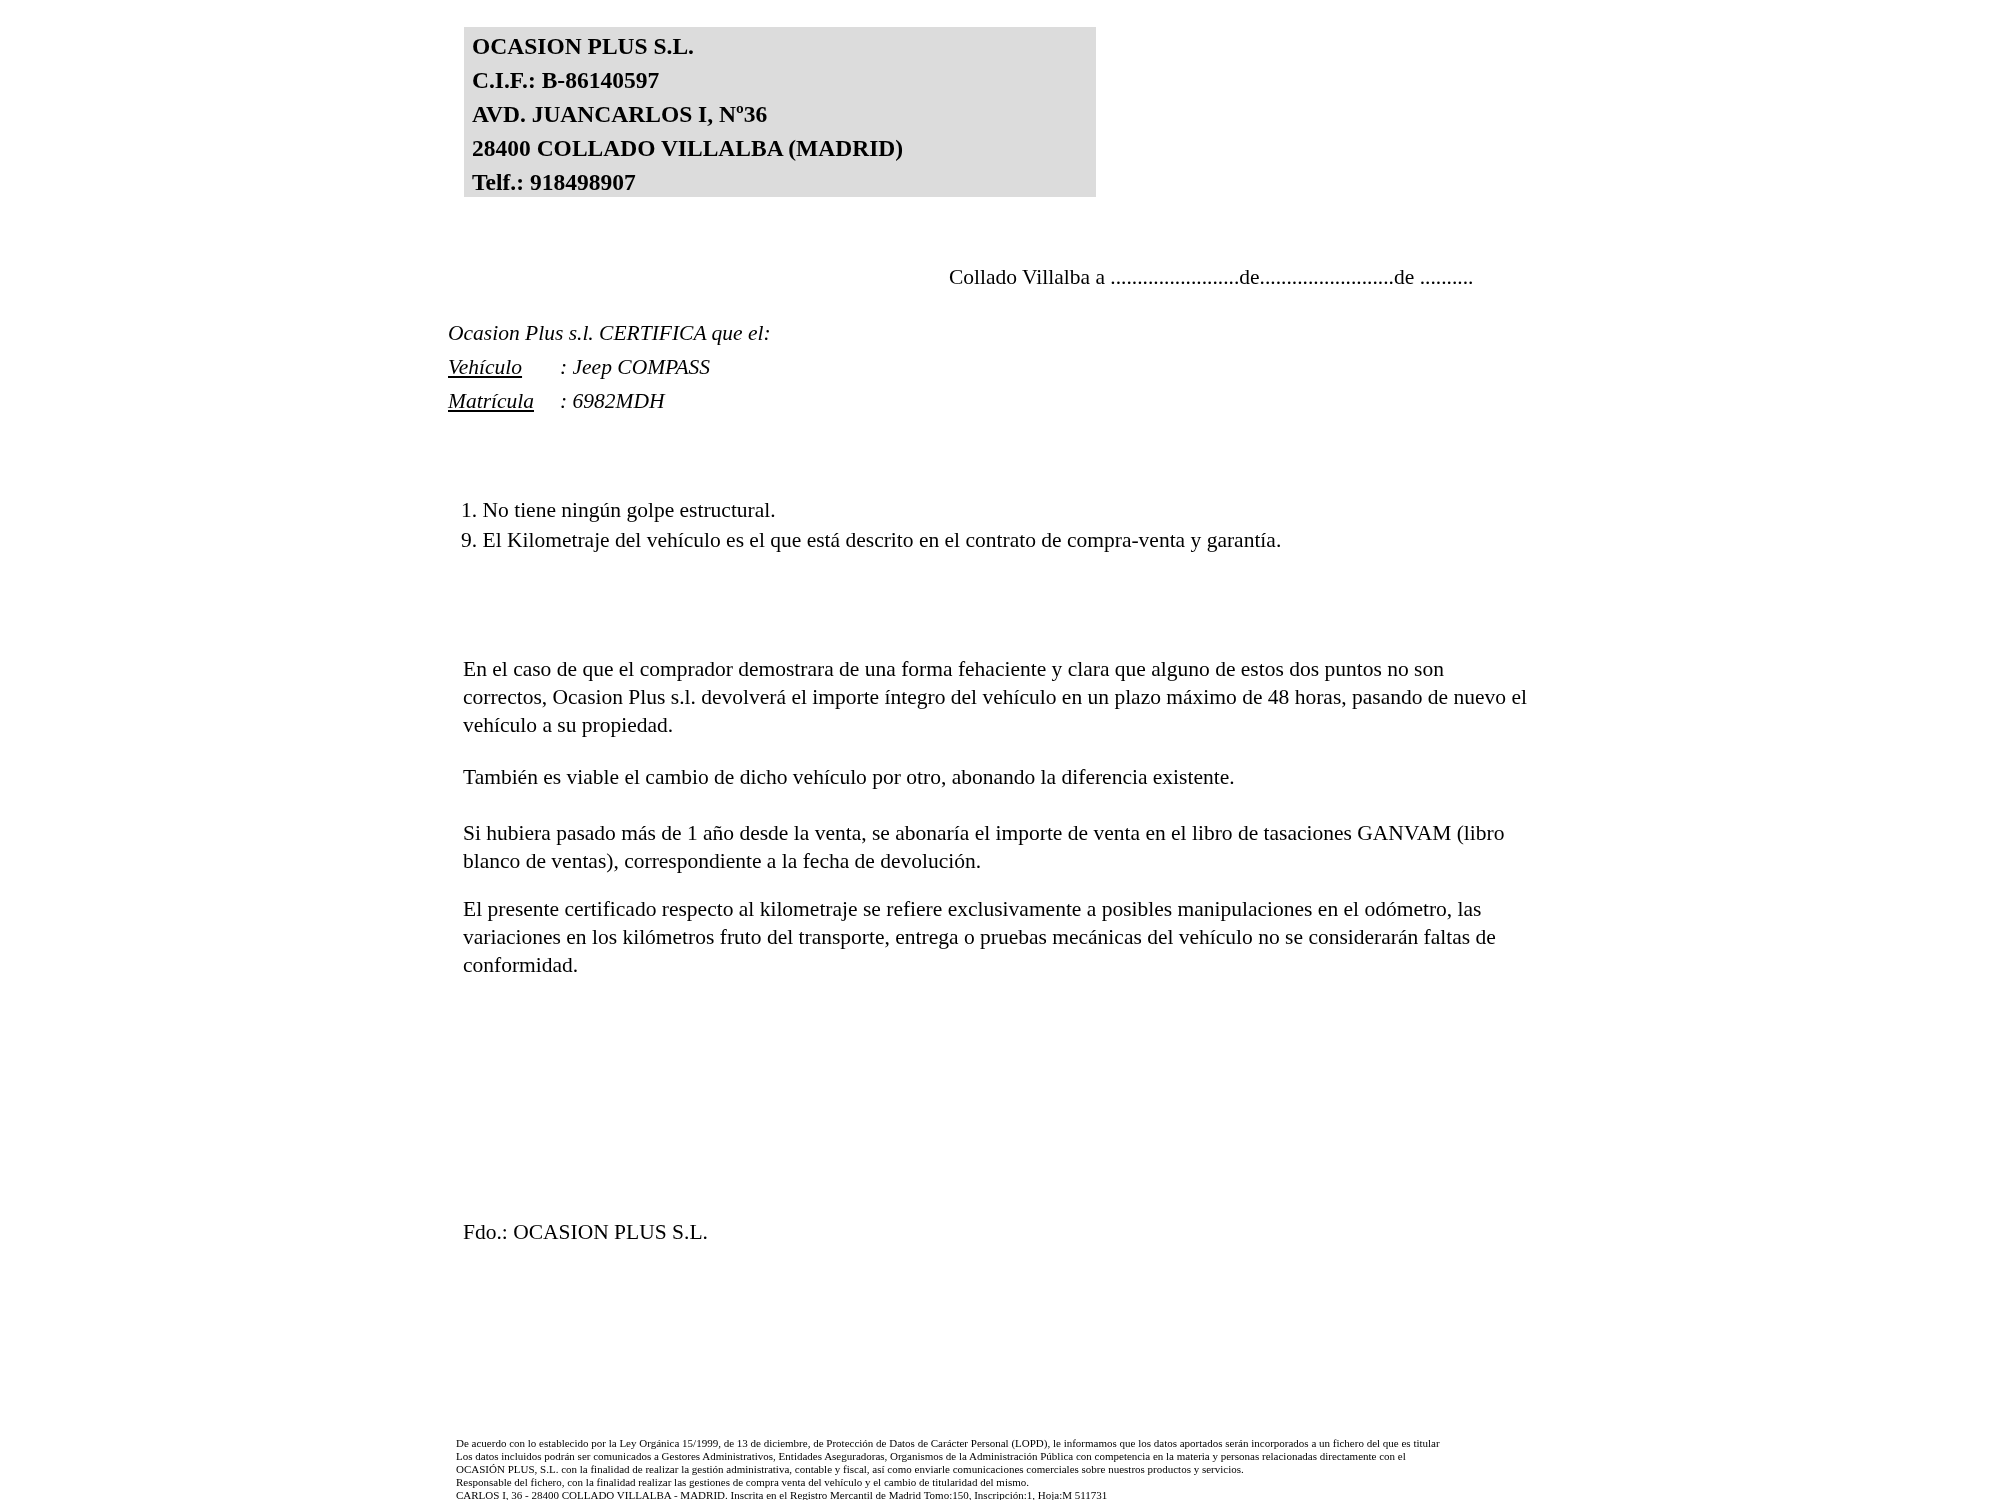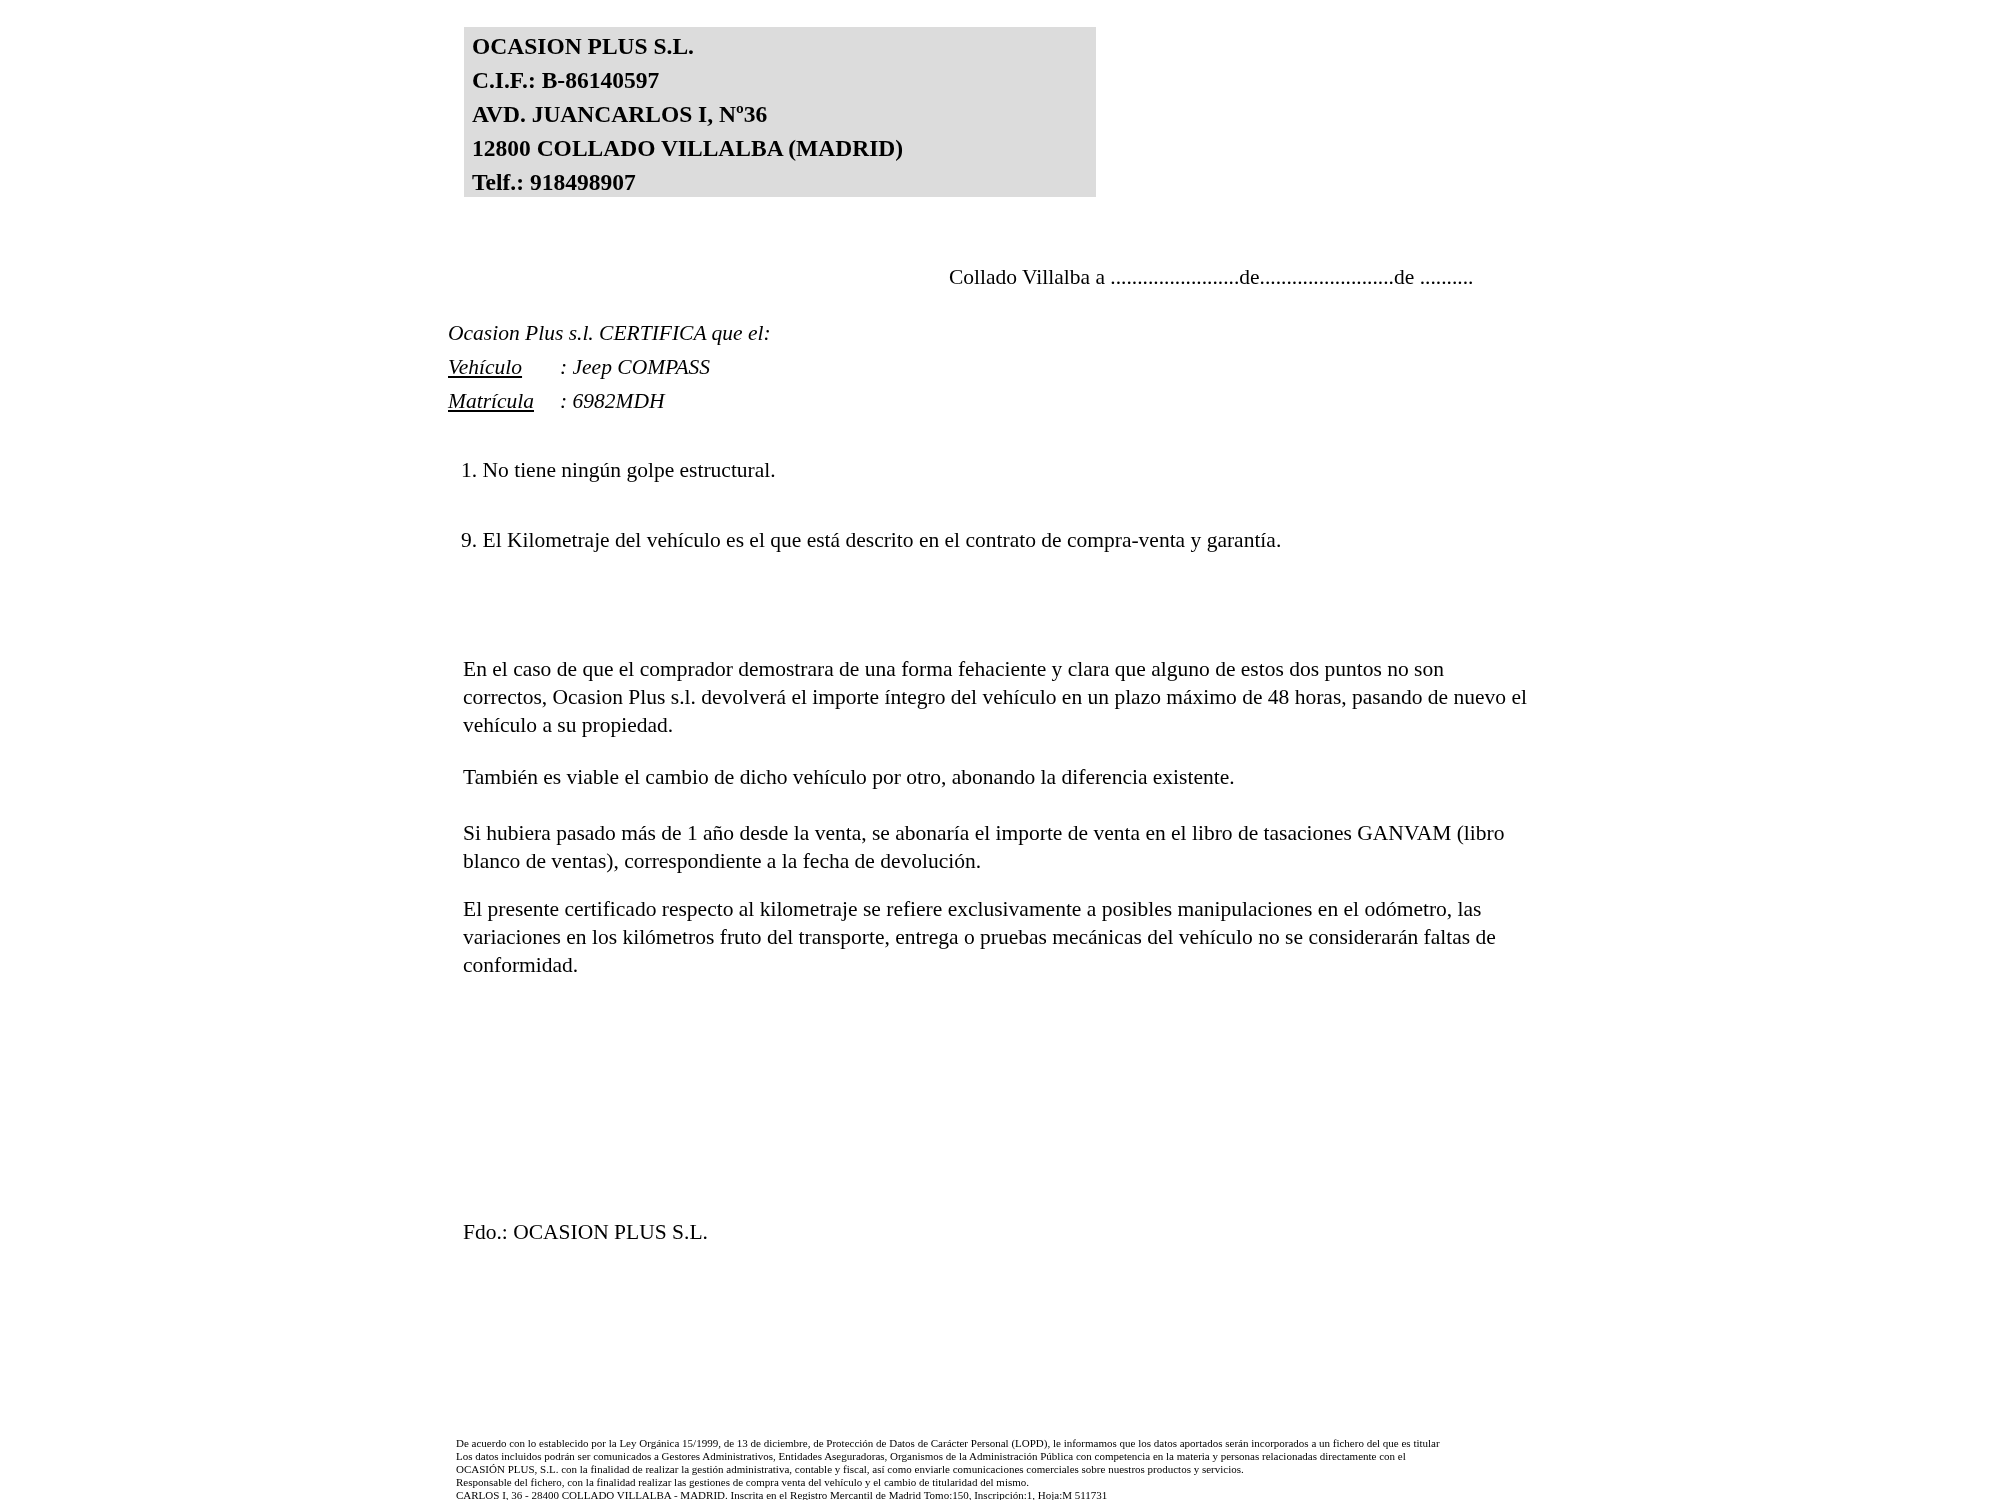--- a/index.html
+++ b/index.html
@@ -88,37 +88,37 @@
 </style>
 </head>
 <body>
 
 <div class="page">
 
   <header class="letterhead">
     <div>OCASION PLUS S.L.</div>
     <div>C.I.F.: B-86140597</div>
     <div>AVD. JUANCARLOS I, Nº36</div>
-    <div>12800 COLLADO VILLALBA (MADRID)</div>
+    <div>28400 COLLADO VILLALBA (MADRID)</div>
     <div>Telf.: 918498907</div>
   </header>
 
   <div class="date-line">Collado Villalba a ........................de.........................de ..........</div>
 
   <section class="certify">
     <div>Ocasion Plus s.l. CERTIFICA que el:</div>
     <div>
       <span class="field-label"><u>Vehículo</u></span><span>: Jeep COMPASS</span>
     </div>
     <div>
       <span class="field-label"><u>Matrícula</u></span><span>: 6982MDH</span>
     </div>
   </section>
 
-  <div class="point" style="top:432px">1. No tiene ningún golpe estructural.</div>
+  <div class="point" style="top:472px">1. No tiene ningún golpe estructural.</div>
   <div class="point" style="top:502px">9. El Kilometraje del vehículo es el que está descrito en el contrato de compra-venta y garantía.</div>
 
   <p class="para" style="top:609px">En el caso de que el comprador demostrara de una forma fehaciente y clara que alguno de estos dos puntos no son correctos, Ocasion Plus s.l. devolverá el importe íntegro del vehículo en un plazo máximo de 48 horas, pasando de nuevo el vehículo a su propiedad.</p>
   <p class="para" style="top:717px">También es viable el cambio de dicho vehículo por otro, abonando la diferencia existente.</p>
   <p class="para" style="top:773px">Si hubiera pasado más de 1 año desde la venta, se abonaría el importe de venta en el libro de tasaciones GANVAM (libro blanco de ventas), correspondiente a la fecha de devolución.</p>
   <p class="para" style="top:849px">El presente certificado respecto al kilometraje se refiere exclusivamente a posibles manipulaciones en el odómetro, las variaciones en los kilómetros fruto del transporte, entrega o pruebas mecánicas del vehículo no se considerarán faltas de conformidad.</p>
 
   <div class="signature">Fdo.: OCASION PLUS S.L.</div>
 
   <footer class="legal">

